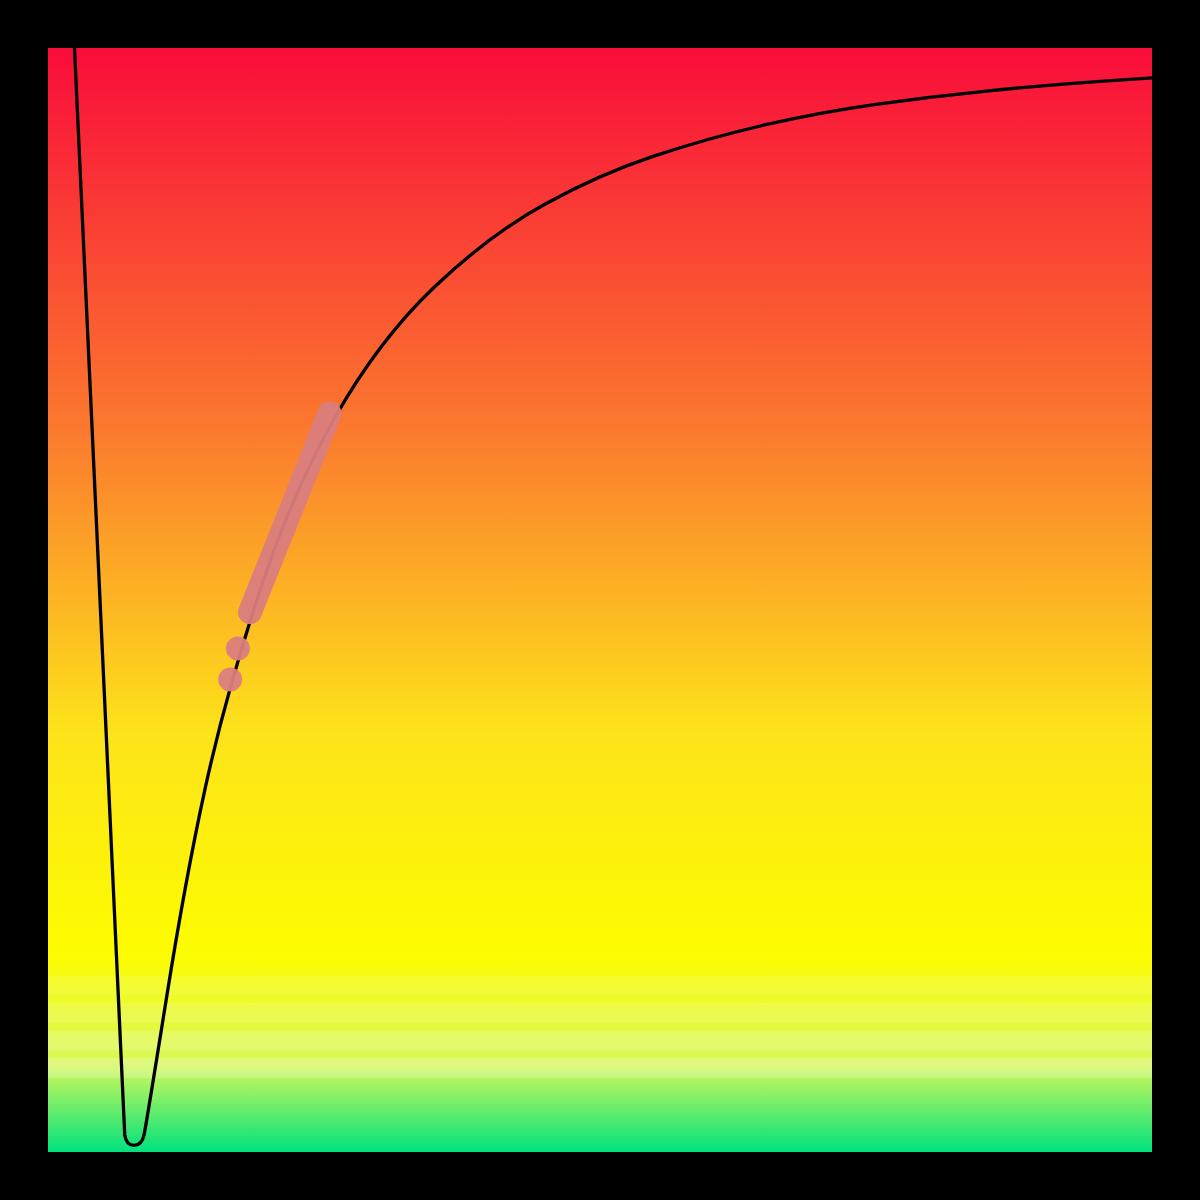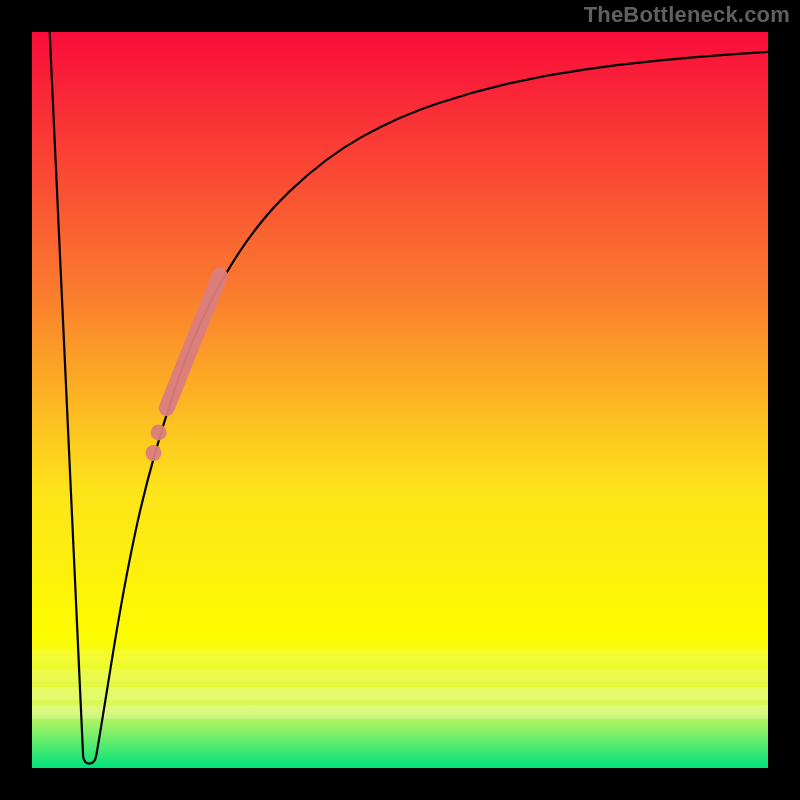--- a/index.html
+++ b/index.html
@@ -54,14 +54,13 @@
       <rect x="32" y="668.64" width="736" height="13.248" fill="rgba(255,255,255,0.14)"></rect>
       <rect x="32" y="687.04" width="736" height="13.248" fill="rgba(255,255,255,0.18)"></rect>
       <rect x="32" y="705.44" width="736" height="13.248" fill="rgba(255,255,255,0.22)"></rect>
       <g clip-path="url(#plot-clip)">
         <path d="M 49.664 32 Q 82.048 749.6 83.152 756.592 Q 84.256 763.584 89.408 763.584 Q 94.56 763.584 96.03200000000001 756.592 Q 97.504 749.6 110.75200000000001 666.8 Q 124 584 136.88 525.12 Q 149.76 466.24000000000007 171.83999999999997 398.1600000000001 Q 193.92 330.08000000000004 223.35999999999999 278.192 Q 252.79999999999998 226.304 289.6 191.344 Q 326.40000000000003 156.38400000000001 363.20000000000005 136.14400000000006 Q 400 115.90400000000008 436.79999999999995 103.76000000000002 Q 473.59999999999997 91.61599999999997 510.4 83.15199999999996 Q 547.1999999999999 74.68799999999996 584 69.536 Q 620.8000000000001 64.38400000000003 657.6 60.70400000000002 Q 694.4 57.02400000000002 731.2 54.44800000000002 T 768 51.872000000000014" fill="none" stroke="#000000" stroke-width="2.2" stroke-linejoin="round" stroke-linecap="round"></path>
         <line x1="166.688" y1="408.096" x2="219.68" y2="275.616" stroke="#db7e7e" stroke-width="16" stroke-linecap="round" opacity="0.95"></line>
         <circle cx="158.59199999999998" cy="432.384" r="8" fill="#db7e7e" opacity="0.95"></circle>
         <circle cx="153.44" cy="452.9920000000001" r="8" fill="#db7e7e" opacity="0.95"></circle>
       </g>
     </svg>
-  <div class="attribution">TheBottleneck.com</div>
 </div>
 
 </body></html>

